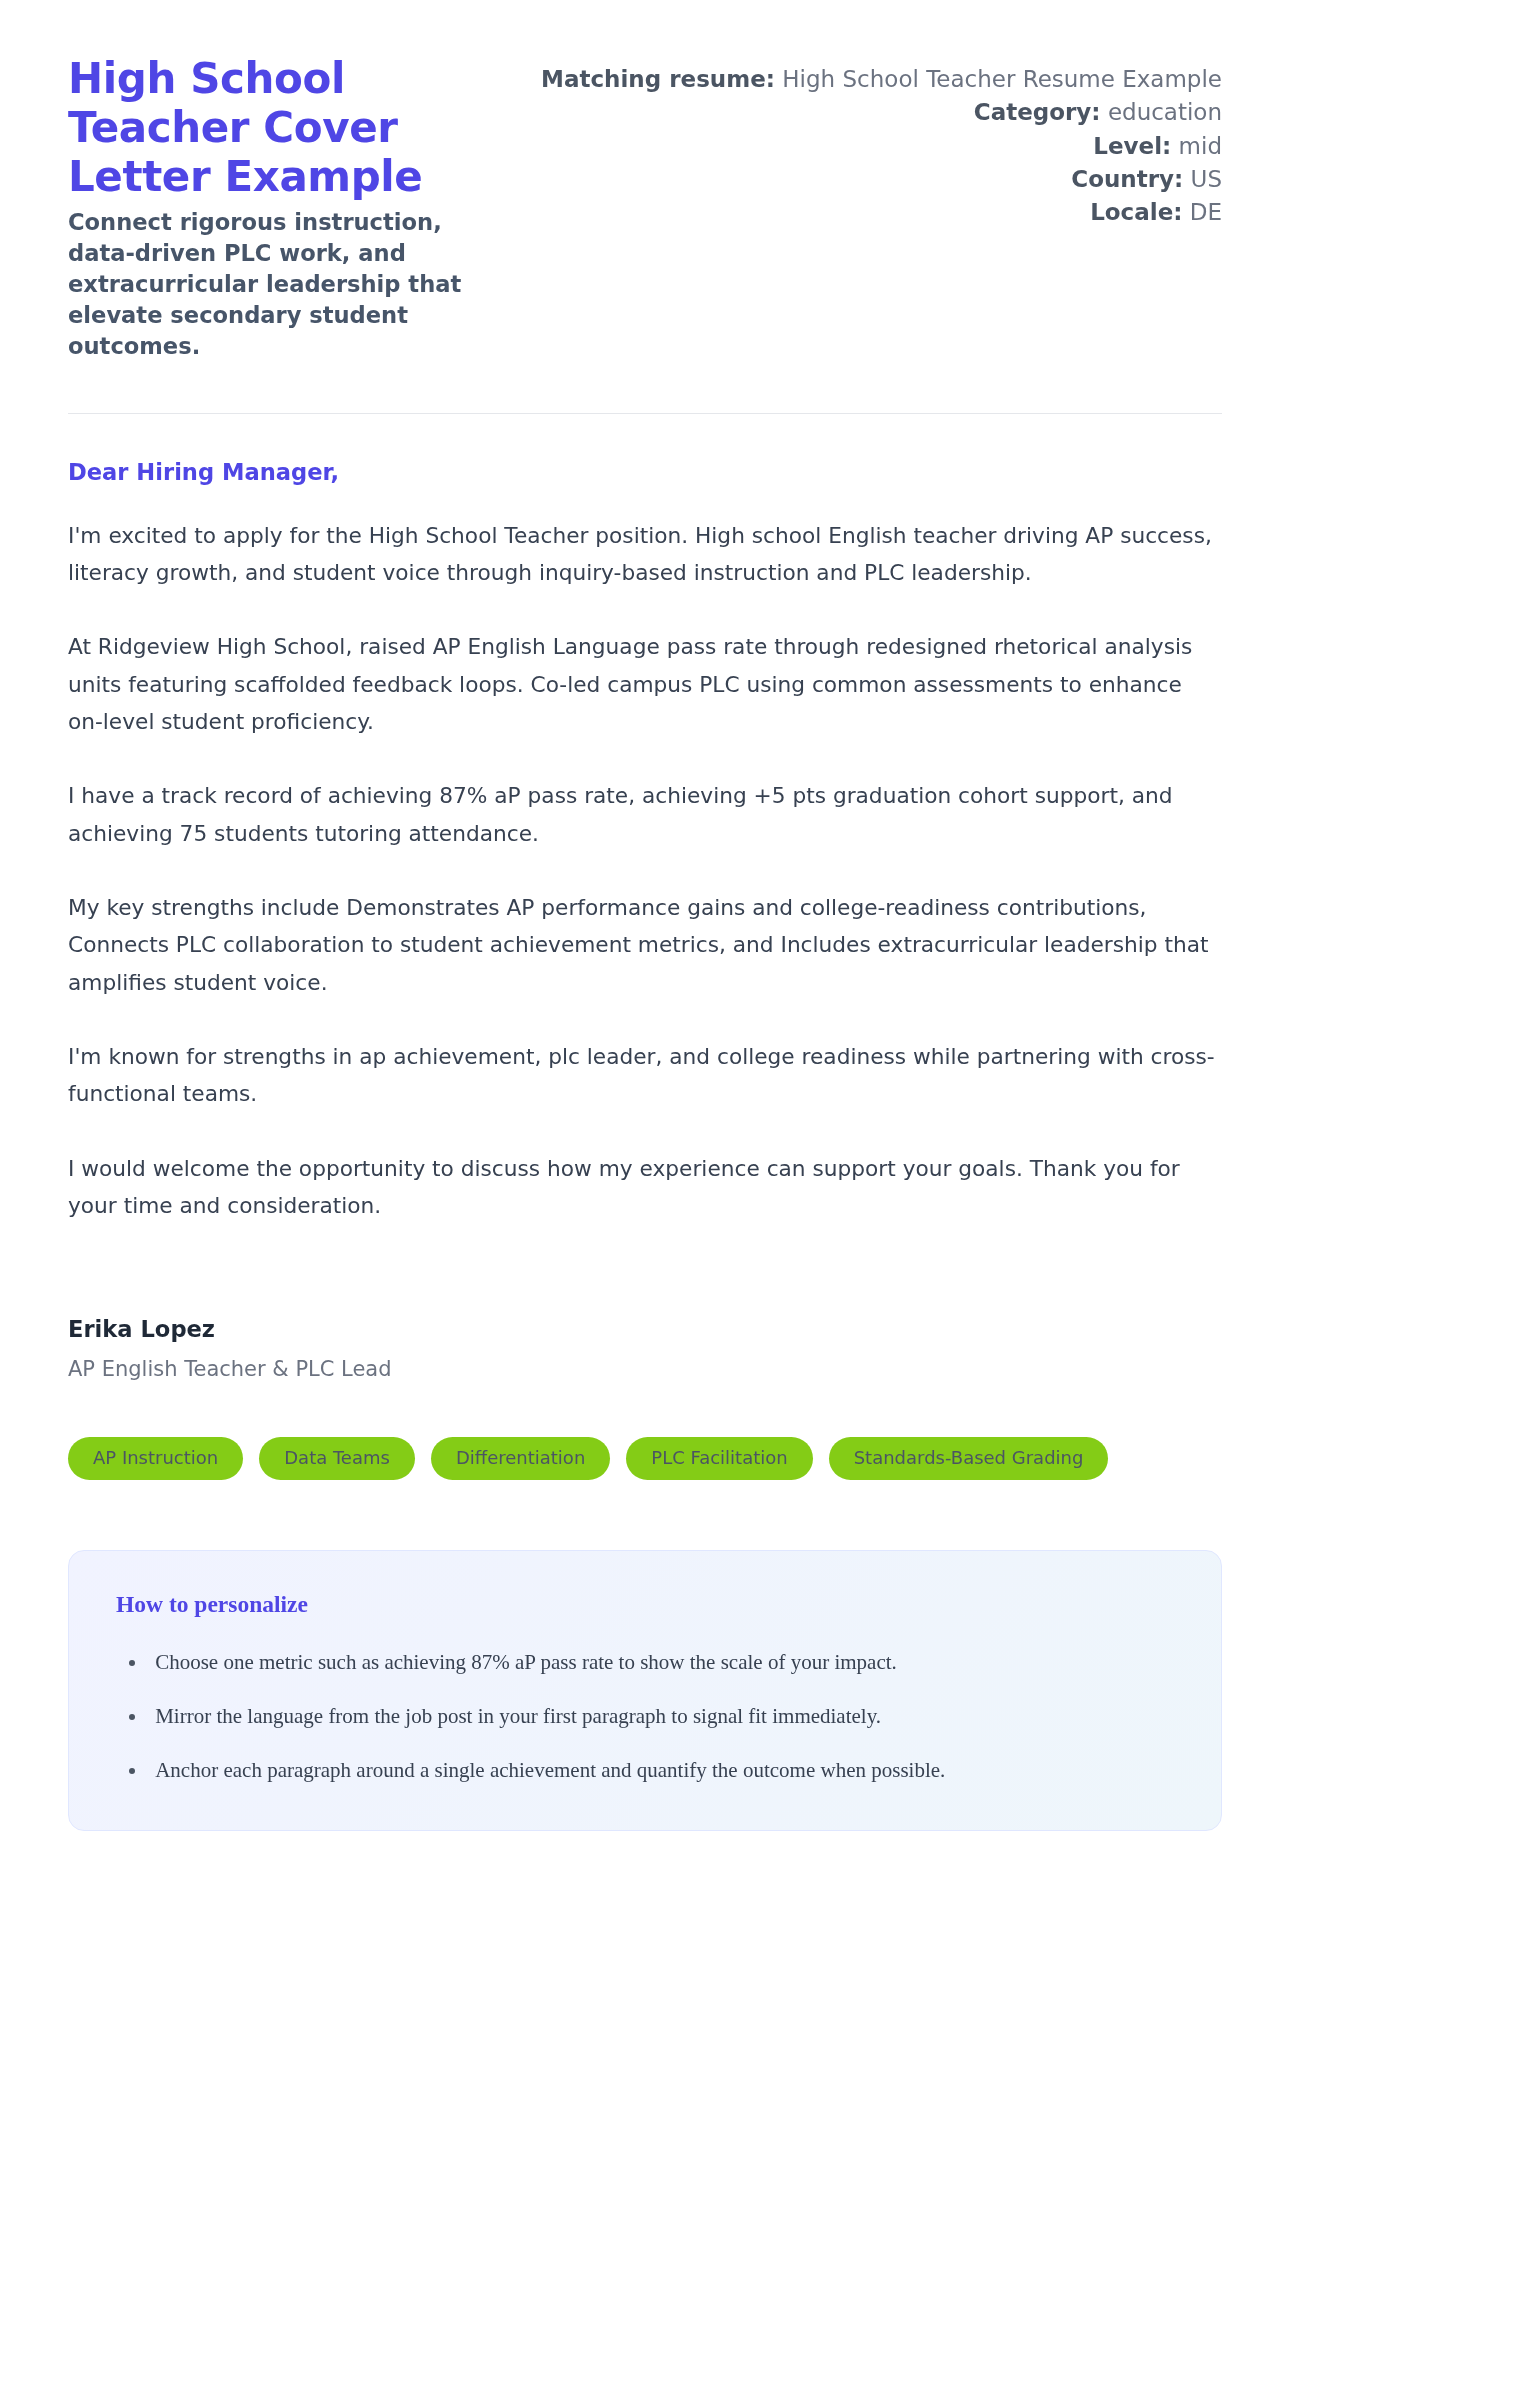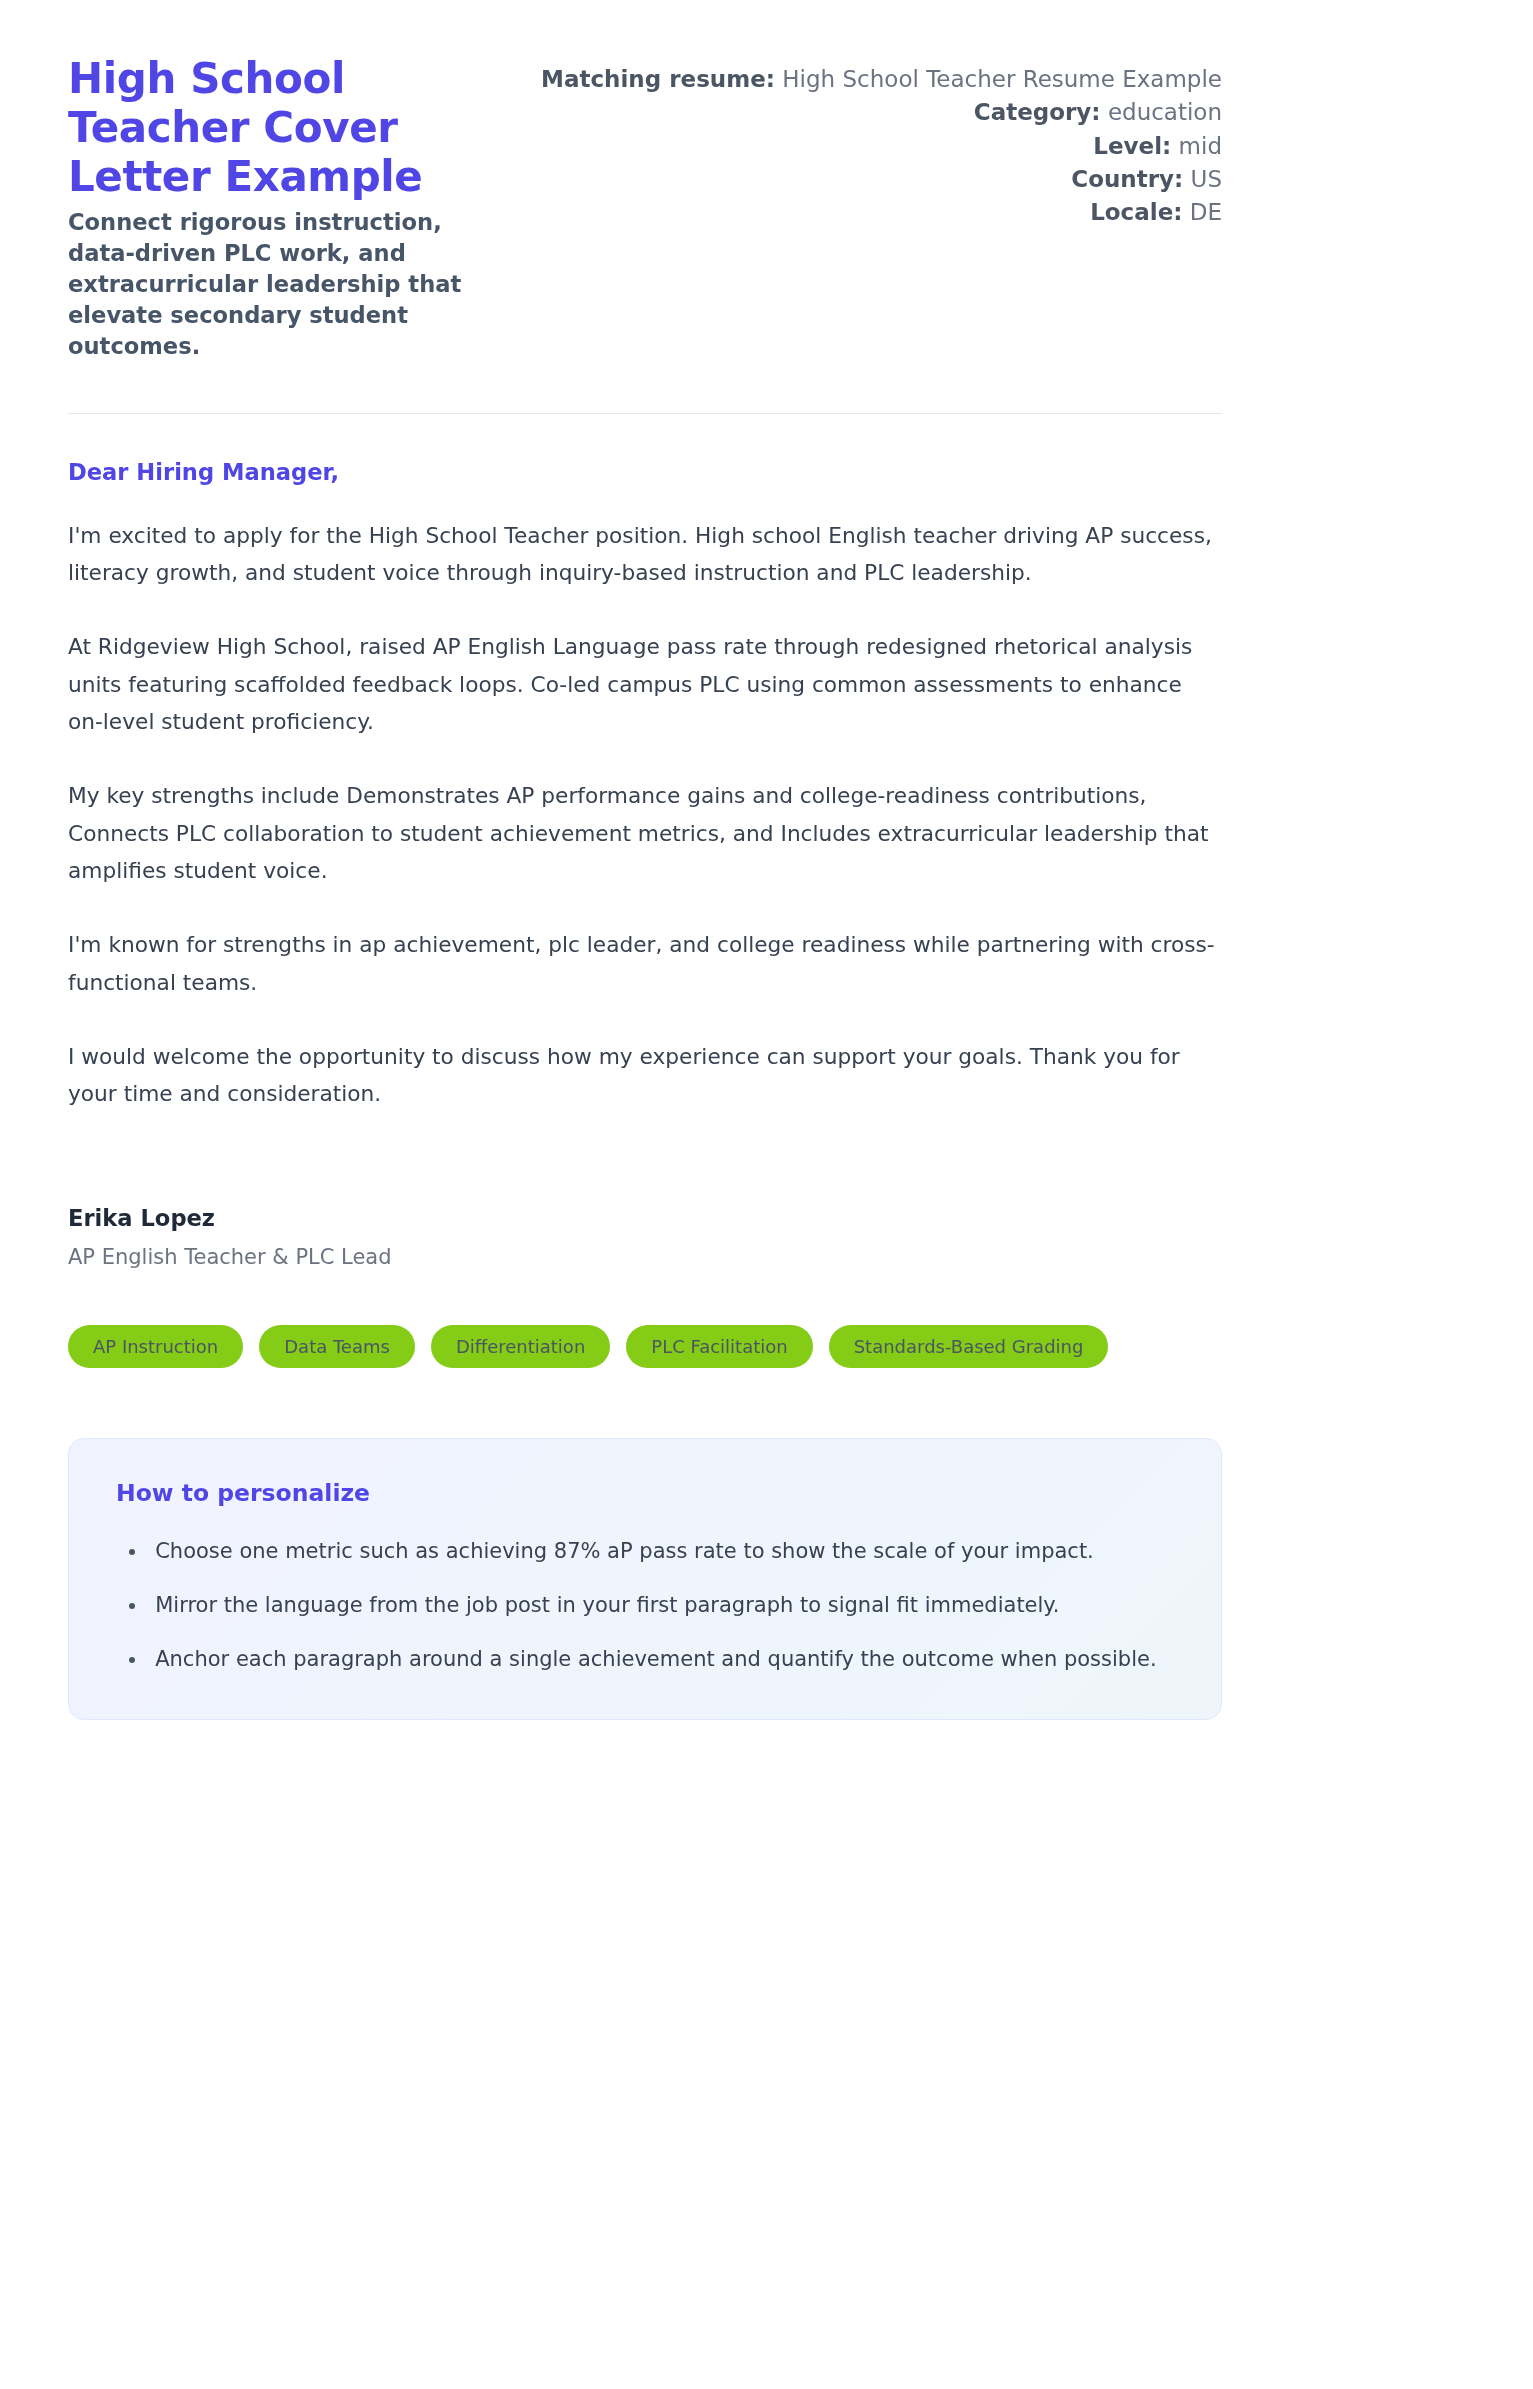--- a/index.html
+++ b/index.html
@@ -116,20 +116,21 @@
     white-space: nowrap;
   }
 
   
   .callout {
     margin-top: 70px;
     background: linear-gradient(135deg, #f1f3ff 0%, #eef6fb 100%);
     border: 0.9px solid #e0e7ff;
     border-radius: 16px;
     padding: 40px 47px 43px 47px;
+    font-family: Liberation Serif, serif;
   }
   .callout-title {
     font-size: 23.5px;
     font-weight: 700;
     color: #4f46e5;
     margin: 0 0 27px 0;
   }
   .callout ul {
     margin: 0;
     padding-left: 32px;
@@ -177,20 +178,21 @@
       </div>
     </div>
   </div>
 
   <hr class="divider">
 
   <div class="letter">
     <p class="salutation">Dear Hiring Manager,</p>
     <p class="body-par">I'm excited to apply for the High School Teacher position. High school English teacher driving AP success, literacy growth, and student voice through inquiry-based instruction and PLC leadership.</p>
     <p class="body-par">At Ridgeview High School, raised AP English Language pass rate through redesigned rhetorical analysis units featuring scaffolded feedback loops. Co-led campus PLC using common assessments to enhance on-level student proficiency.</p>
+    <p class="body-par">I have a track record of achieving 87% aP pass rate, achieving +5 pts graduation cohort support, and achieving 75 students tutoring attendance.</p>
     <p class="body-par">My key strengths include Demonstrates AP performance gains and college-readiness contributions, Connects PLC collaboration to student achievement metrics, and Includes extracurricular leadership that amplifies student voice.</p>
     <p class="body-par">I'm known for strengths in ap achievement, plc leader, and college readiness while partnering with cross-functional teams.</p>
     <p class="body-par">I would welcome the opportunity to discuss how my experience can support your goals. Thank you for your time and consideration.</p>
 
     <div class="signature">
       <p class="sig-name">Erika Lopez</p>
       <p class="sig-role">AP English Teacher &amp; PLC Lead</p>
     </div>
   </div>
 

